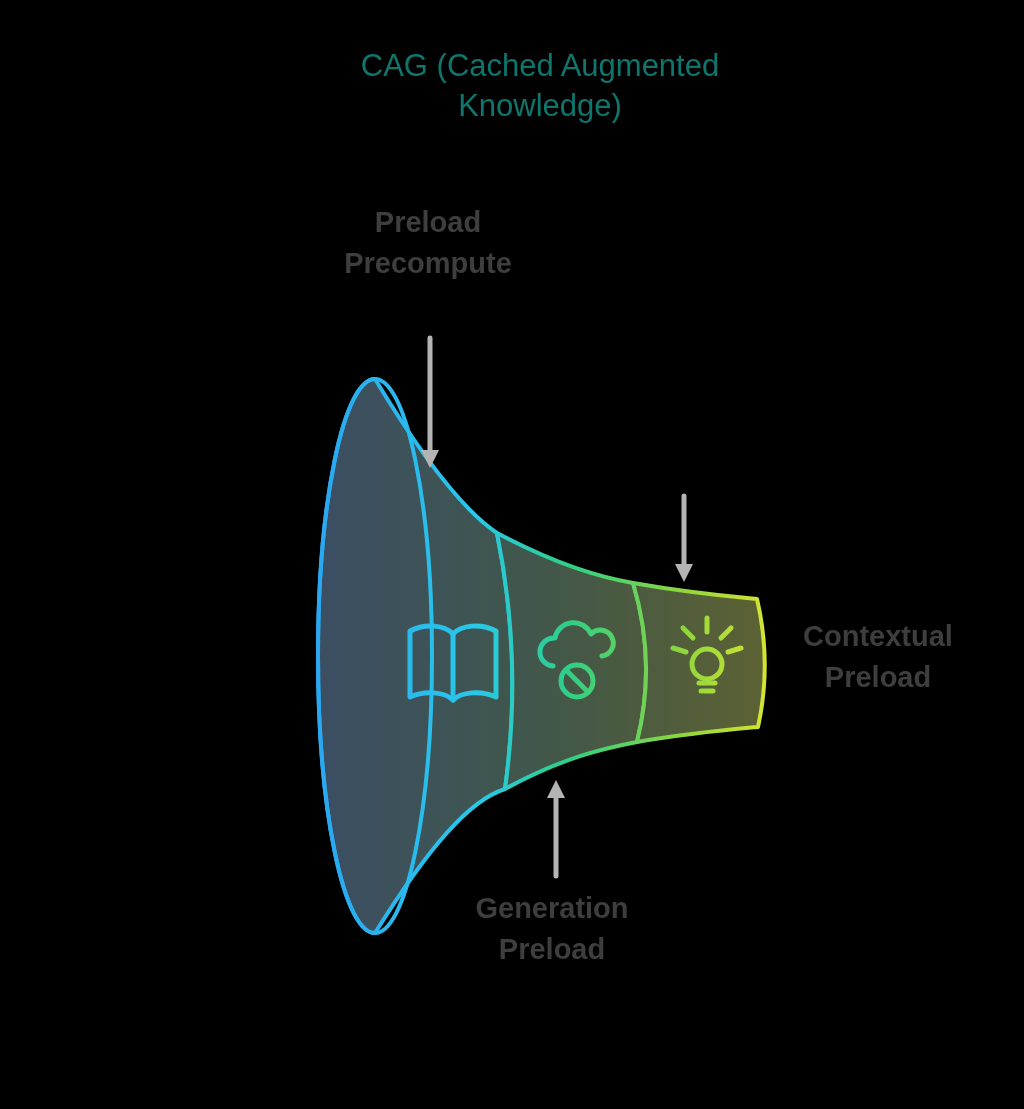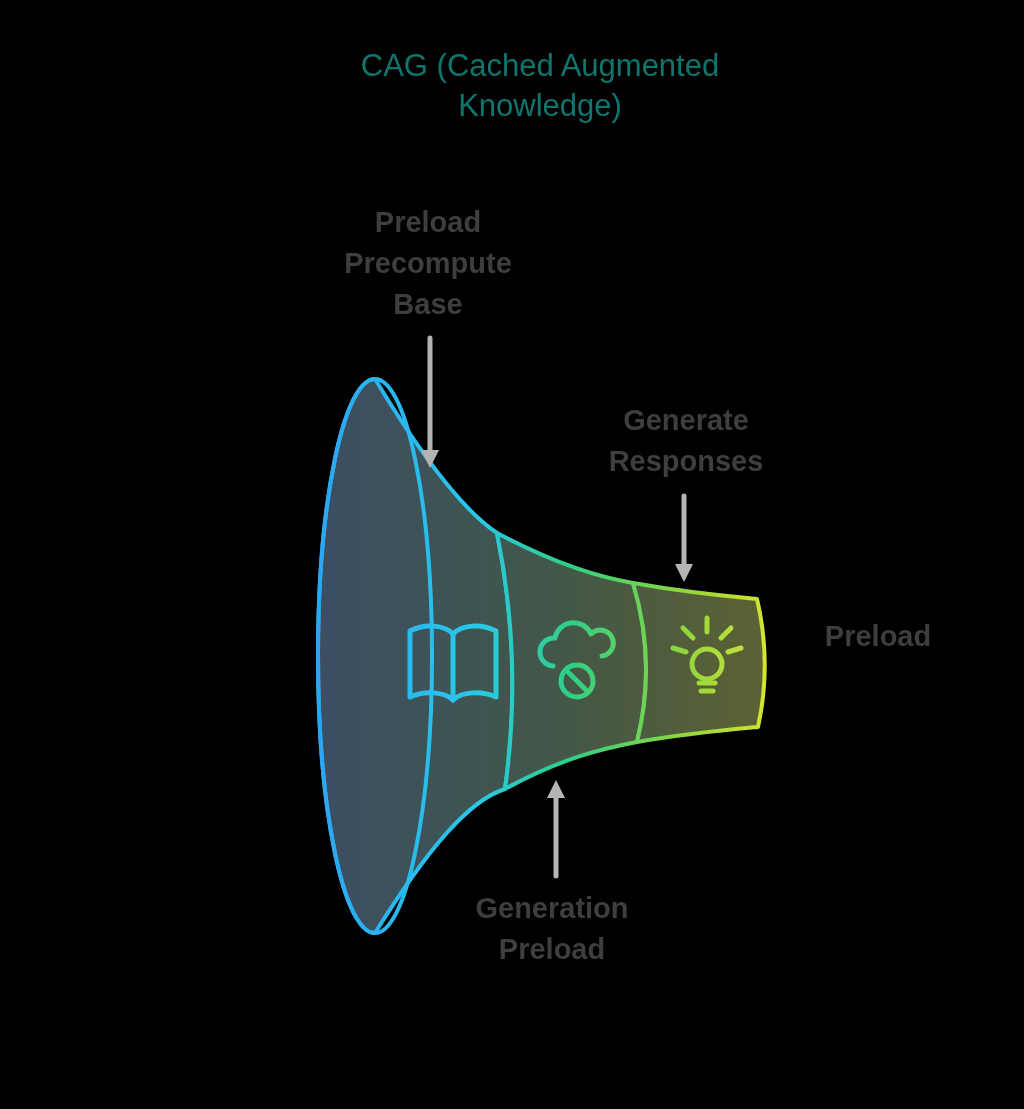--- a/index.html
+++ b/index.html
@@ -99,30 +99,26 @@
   </svg>
 
   <div class="lbl title" style="left:540px;top:46px;">
     <div>CAG (Cached Augmented</div>
     <div>Knowledge)</div>
   </div>
 
   <div class="lbl" style="left:428px;top:202px;">
     <div>Preload</div>
     <div>Precompute</div>
-    <div>Base</div>
-  </div>
-
-  <div class="lbl" style="left:686px;top:400px;">
-    <div>Generate</div>
-    <div>Responses</div>
   </div>
 
 
+
   <div class="lbl" style="left:878px;top:616px;">
+    <div>Contextual</div>
     <div>Preload</div>
   </div>
 
   <div class="lbl" style="left:552px;top:888px;">
     <div>Generation</div>
     <div>Preload</div>
   </div>
 
 </div>
 

